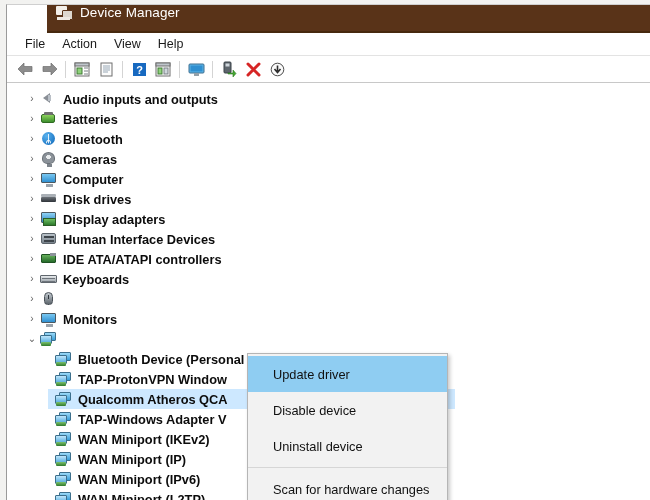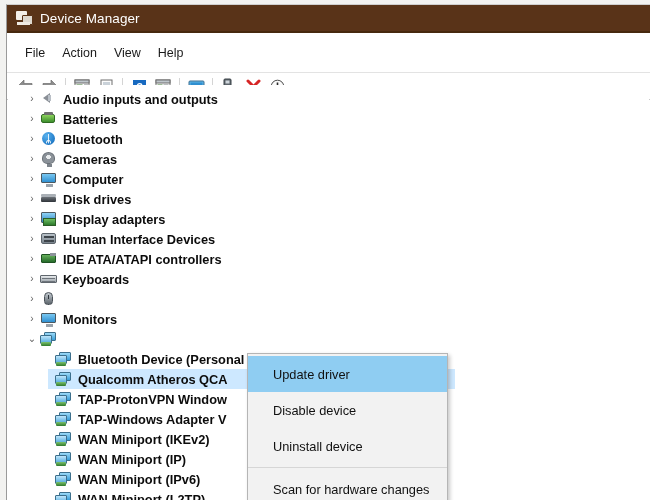--- a/index.html
+++ b/index.html
@@ -30,24 +30,25 @@
     background: #ffffff;
     border-left: 1px solid #9a9a9a;
     border-top: 1px solid #cfcfcf;
     box-sizing: border-box;
   }
 
   .titlebar {
     height: 28px;
     background: #593318;
     display: flex;
-    align-items: center;
+    align-items: flex-start;
     padding-left: 9px;
     box-sizing: border-box;
     border-bottom: 2px solid #47290f;
+    margin-left: 40px;
   }
   .titlebar-icon {
     width: 16px;
     height: 16px;
     position: relative;
     flex: 0 0 auto;
     margin-right: 8px;
   }
   .titlebar-icon .mon {
     position: absolute;
@@ -71,21 +72,21 @@
     background: #efeae3;
   }
   .title-text {
     color: #ffffff;
     font-size: 13.5px;
     letter-spacing: 0.1px;
   }
 
   
   .menubar {
-    height: 40px;
+    height: 23px;
     background: #ffffff;
     display: flex;
     align-items: center;
     padding-left: 10px;
     border-bottom: 1px solid #e3e3e3;
     box-sizing: border-box;
   }
   .menu-item {
     font-size: 12.5px;
     color: #1a1a1a;
@@ -468,40 +469,40 @@
           <div class="row lvl2">
             <span class="ico">
               <span class="i-net">
                 <span class="back"></span>
                 <span class="front"></span>
                 <span class="conn"></span>
               </span>
             </span>
             <span class="lbl">Bluetooth Device (Personal Area Network)</span>
           </div>
+          <div class="row lvl2">
+            <span class="ico">
+              <span class="i-net">
+                <span class="back"></span>
+                <span class="front"></span>
+                <span class="conn"></span>
+              </span>
+            </span>
+            <span class="lbl">TAP-ProtonVPN Window</span>
+          </div>
           <div class="row lvl2 selected">
             <div class="hl"></div>
             <span class="ico">
               <span class="i-net">
                 <span class="back"></span>
                 <span class="front"></span>
                 <span class="conn"></span>
               </span>
             </span>
             <span class="lbl">Qualcomm Atheros QCA</span>
-          </div>
-          <div class="row lvl2">
-            <span class="ico">
-              <span class="i-net">
-                <span class="back"></span>
-                <span class="front"></span>
-                <span class="conn"></span>
-              </span>
-            </span>
-            <span class="lbl">TAP-ProtonVPN Window</span>
           </div>
           <div class="row lvl2">
             <span class="ico">
               <span class="i-net">
                 <span class="back"></span>
                 <span class="front"></span>
                 <span class="conn"></span>
               </span>
             </span>
             <span class="lbl">TAP-Windows Adapter V</span>

